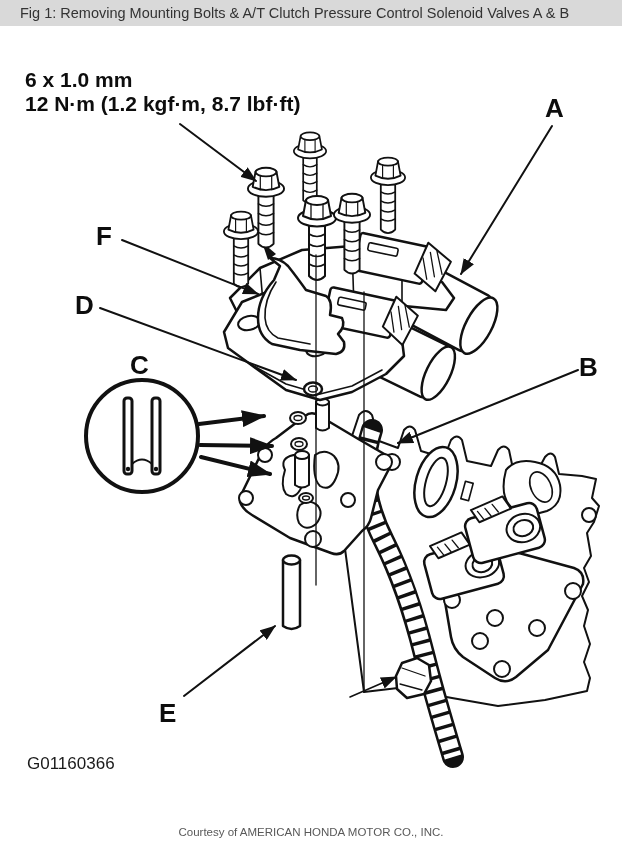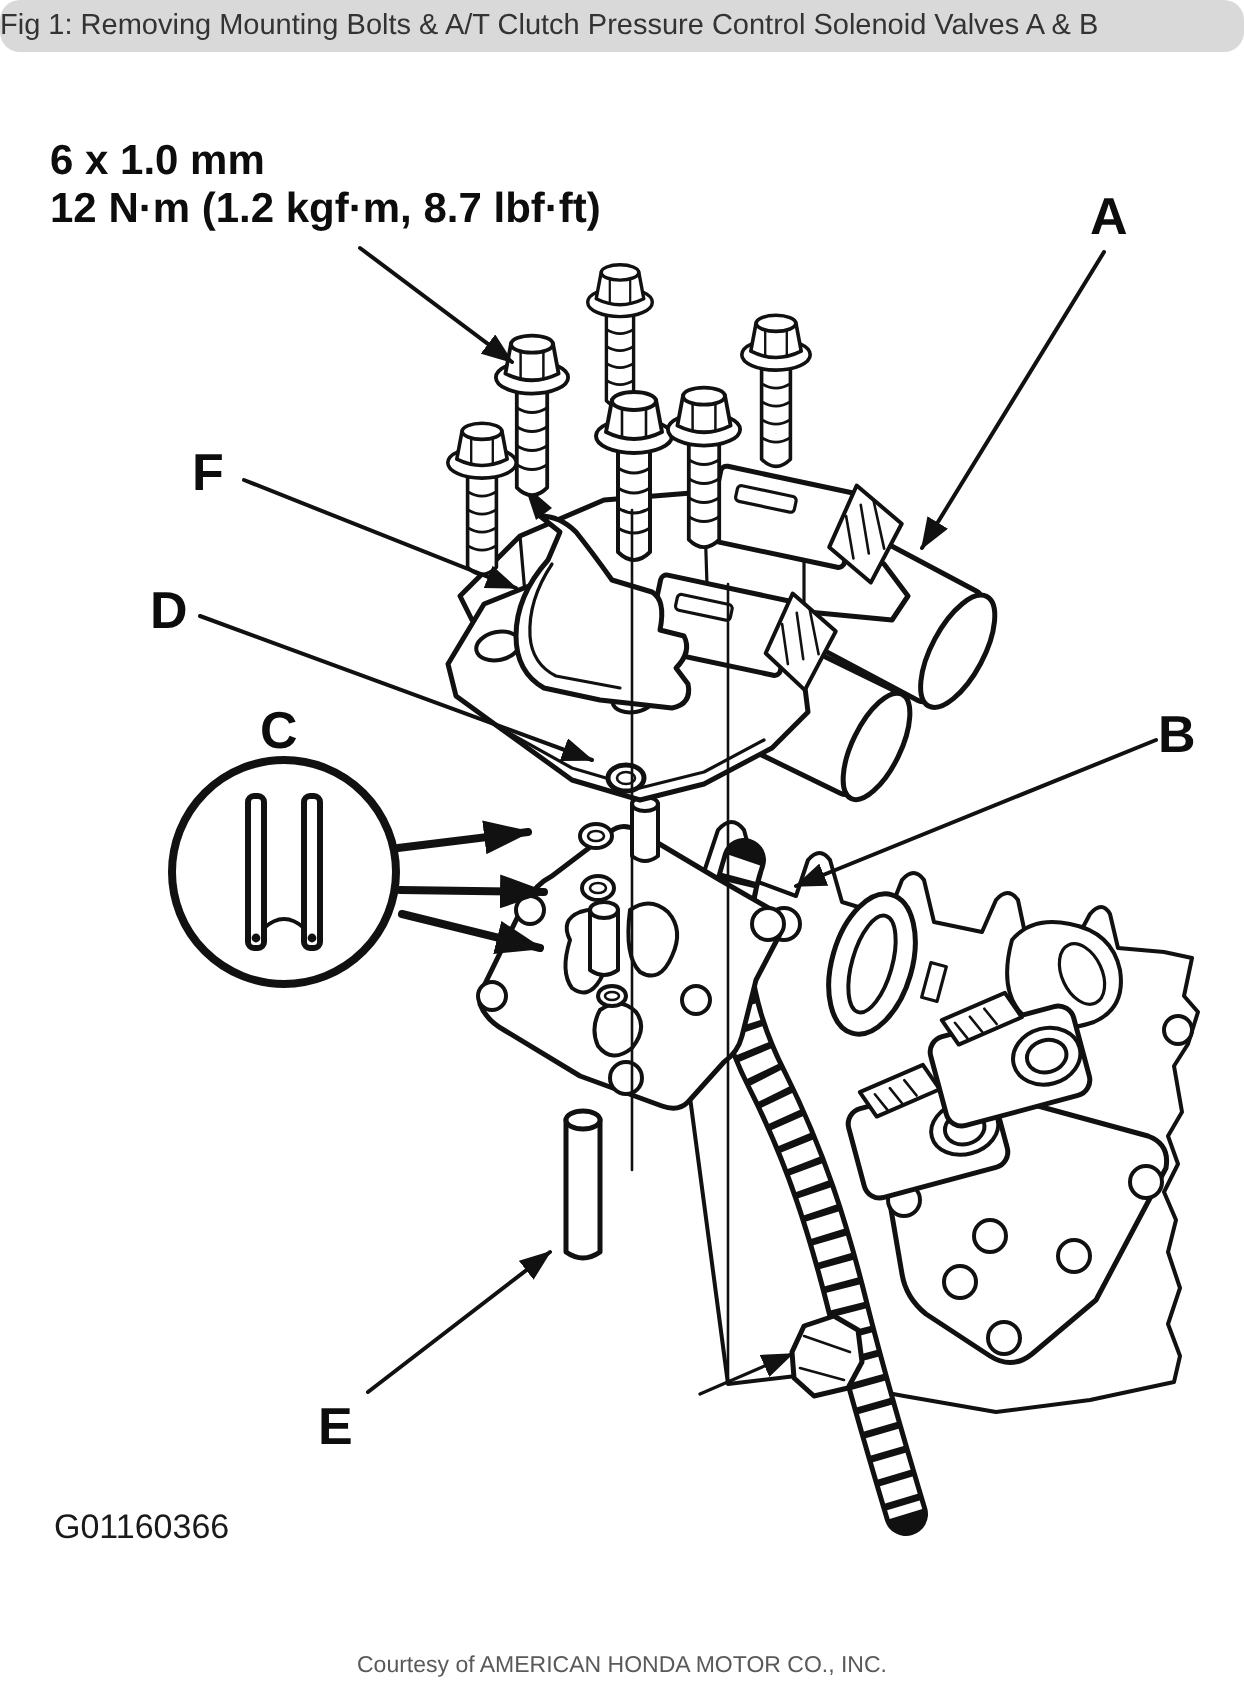--- a/index.html
+++ b/index.html
@@ -1,20 +1,20 @@
 <!DOCTYPE html>
 <html><head>
 <meta charset="utf-8">
 <style>
   html,body{margin:0;padding:0;background:#fff;}
   .page{position:relative;width:622px;height:849px;background:#fff;overflow:hidden;
         font-family:"Liberation Sans",sans-serif;}
   .titlebar{position:absolute;top:0;left:0;width:622px;height:26px;background:#d9d9d9;
-            color:#333;font-size:14.5px;line-height:26px;padding-left:0;box-sizing:border-box;
-            white-space:nowrap;border-radius:10px;}
+            color:#333;font-size:14.5px;line-height:26px;padding-left:20px;box-sizing:border-box;
+            white-space:nowrap;}
   svg{position:absolute;top:0;left:0;}
   .ln{stroke:#111;fill:none;stroke-width:2;stroke-linecap:round;stroke-linejoin:round;}
   .fw{fill:#fff;}
   .fb{fill:#111;stroke:none;}
   .sw1{stroke-width:1.3;}
   .sw15{stroke-width:1.6;}
   .sw25{stroke-width:2.5;}
   .sw3{stroke-width:3;}
   .sw4{stroke-width:4;}
   .callout{font-family:"Liberation Sans",sans-serif;font-weight:bold;font-size:26px;fill:#0d0d0d;}

